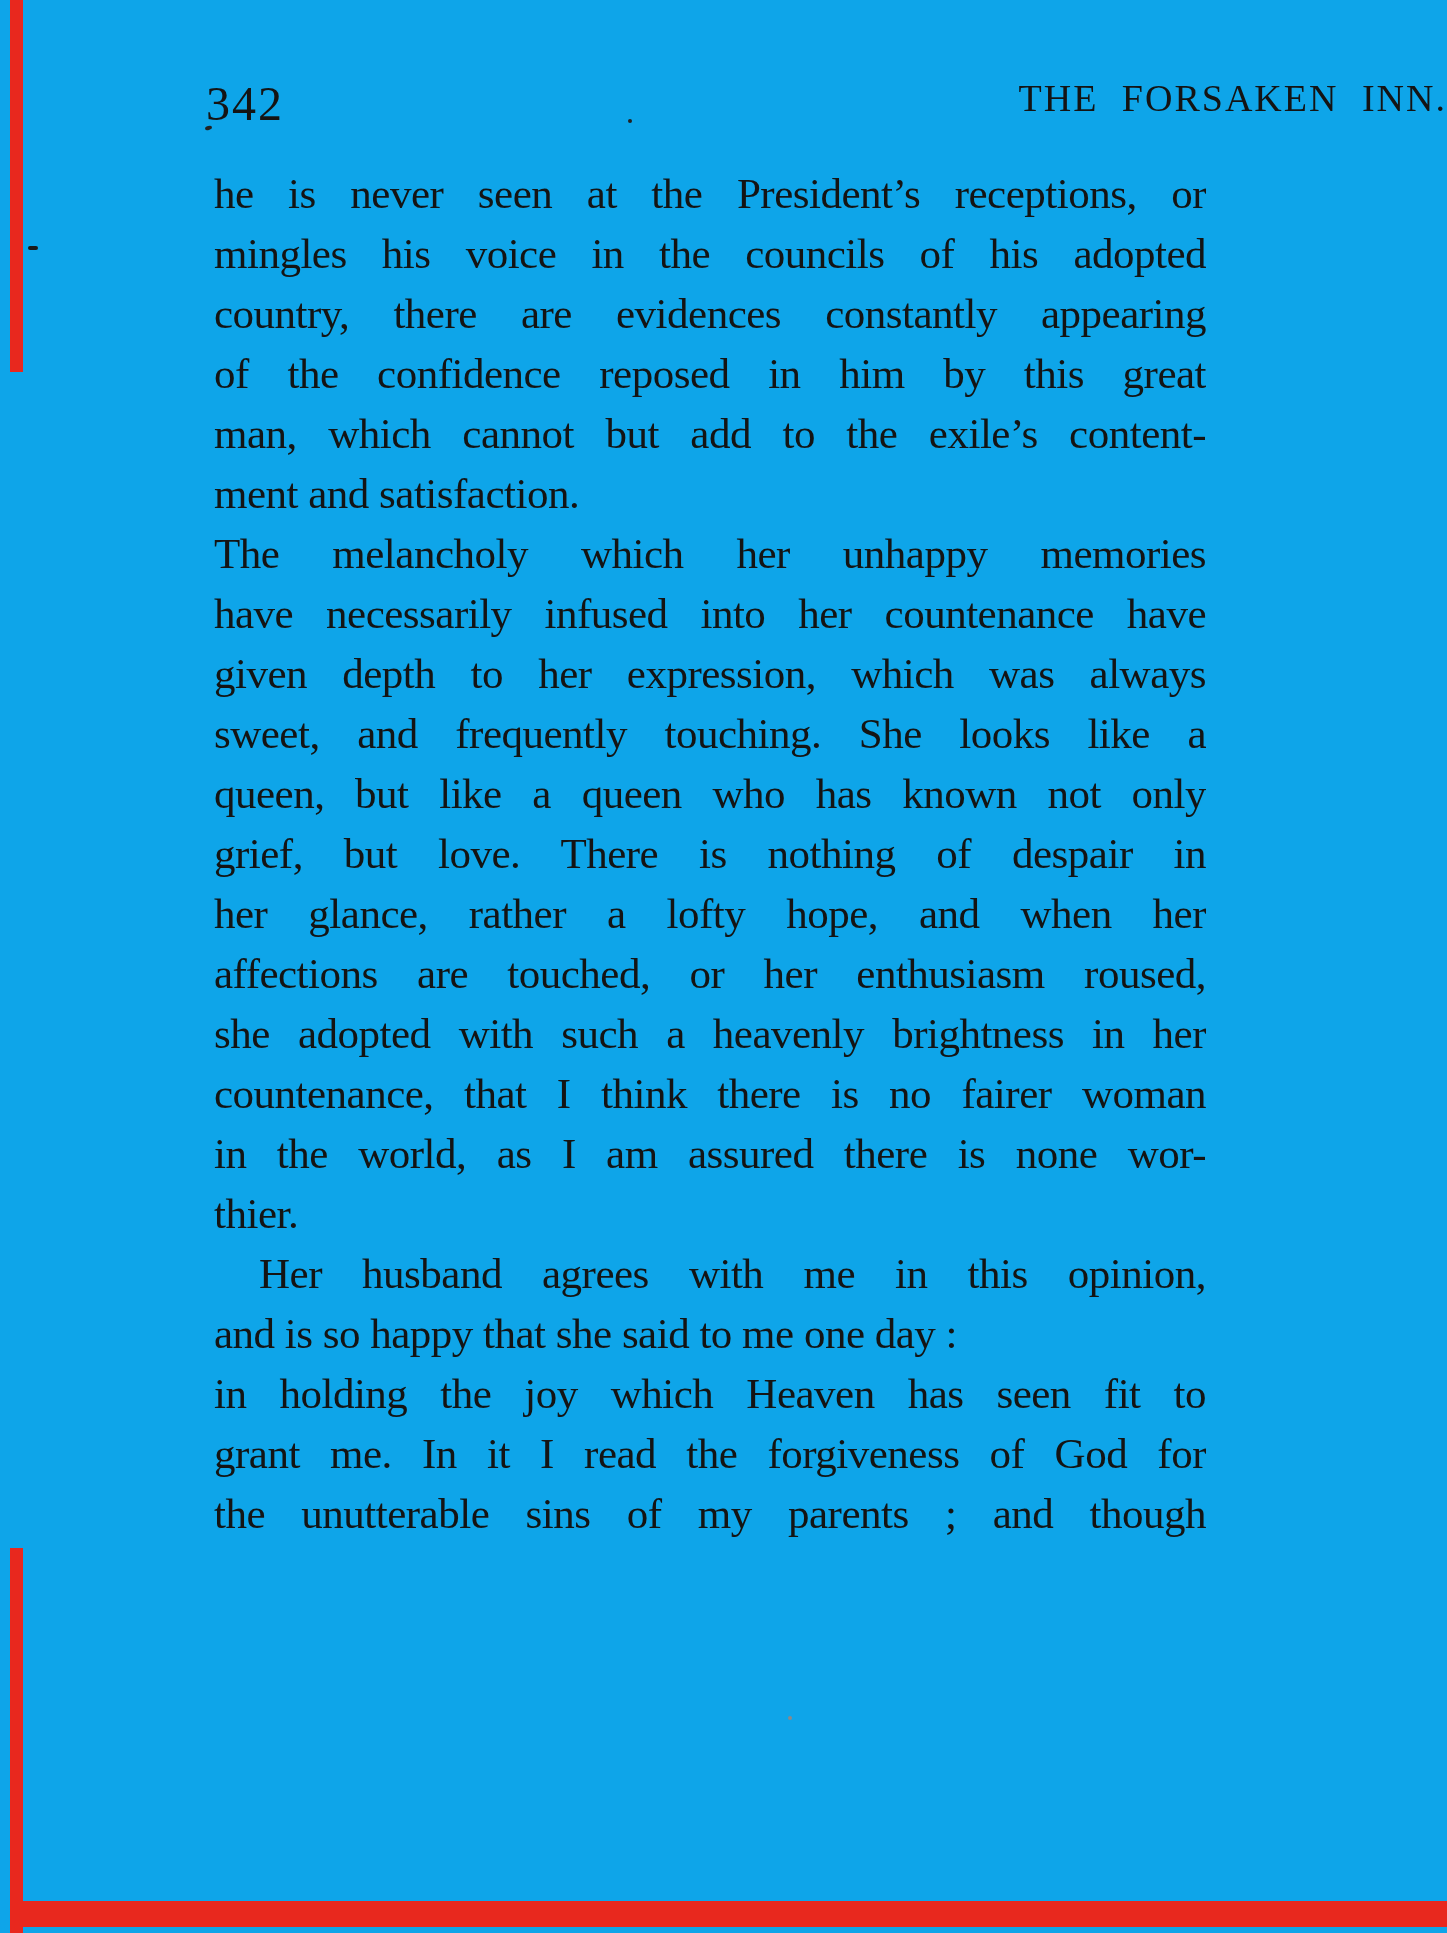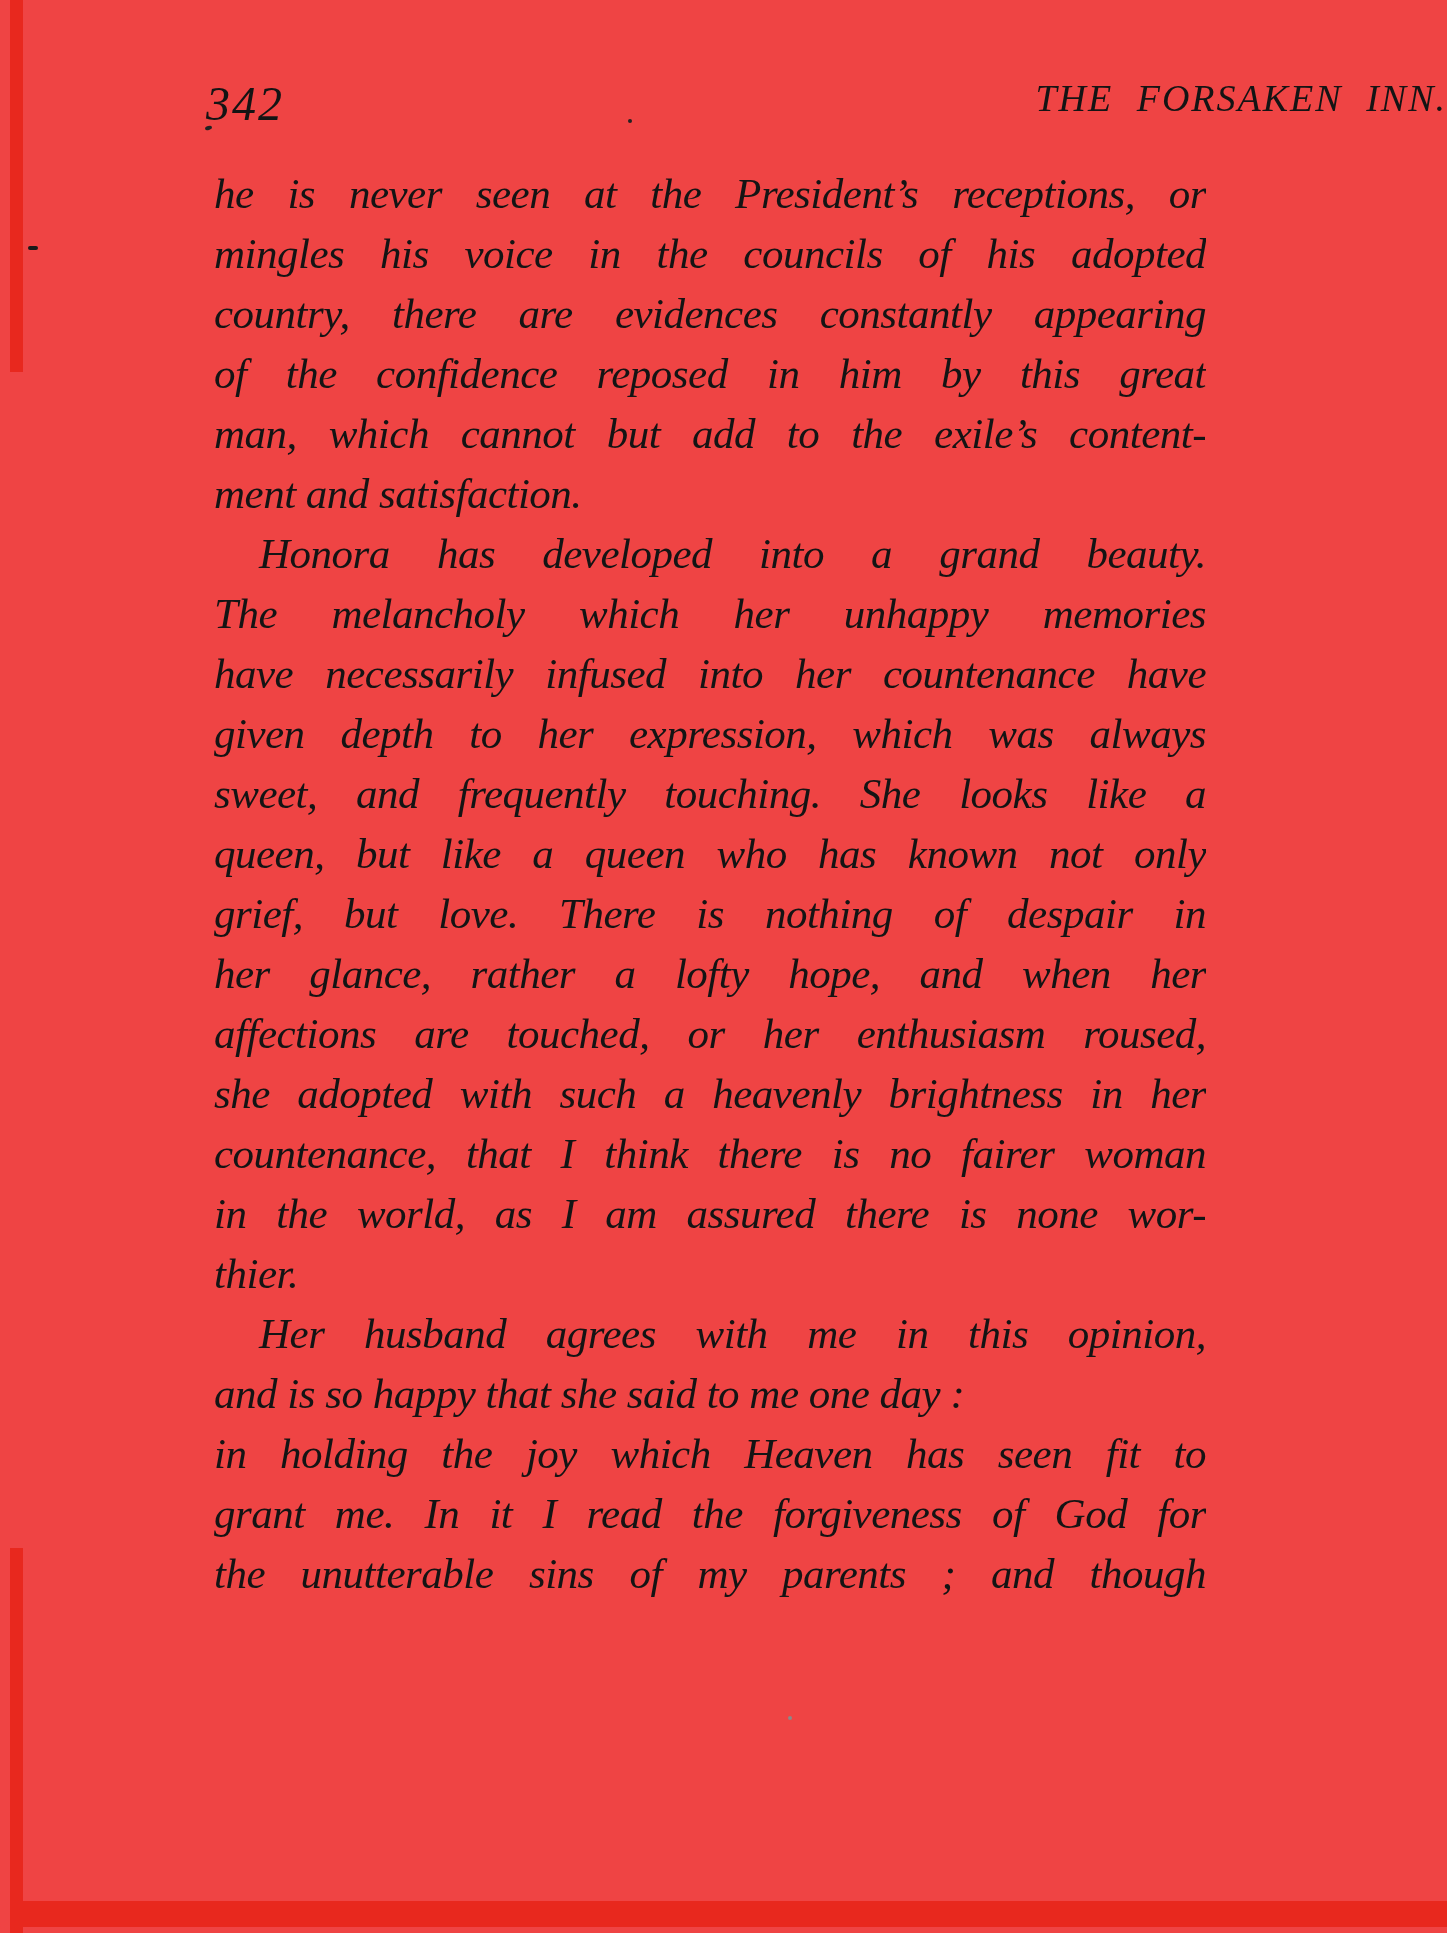--- a/index.html
+++ b/index.html
@@ -4,21 +4,21 @@
 <style>
   html,body{margin:0;padding:0;}
   body{
     width:1447px;height:1933px;
     background:#ffffff;
     font-family:"Liberation Serif","DejaVu Serif",serif;
     color:#141414;
     position:relative;
     overflow:hidden;
   }
-  .sheet{position:absolute;inset:0;background:#ef4444;font-style:italic;}
+  .sheet{position:absolute;inset:0;background:#0ea5e9;}
   
   .strip{position:absolute;background:#e8281e;}
   .strip-left-top{left:10px;top:0;width:13px;height:372px;}
   .strip-left-bottom{left:10px;top:1548px;width:13px;height:385px;}
   .strip-bottom{left:10px;top:1901px;width:1437px;height:26px;}
   
   .pagenum{
     position:absolute;left:206px;top:80px;
     font-size:48px;line-height:1;letter-spacing:2px;
     font-weight:normal;
@@ -65,21 +65,20 @@
   <div class="pagenum">342</div>
   <div class="header">THE FORSAKEN INN.</div>
 
   <div class="text" id="textblock">
       <div class="line">he is never seen at the President’s receptions, or</div>
       <div class="line">mingles his voice in the councils of his adopted</div>
       <div class="line">country, there are evidences constantly appearing</div>
       <div class="line">of the confidence reposed in him by this great</div>
       <div class="line">man, which cannot but add to the exile’s content-</div>
       <div class="line end">ment and satisfaction.</div>
-      <div class="line indent">Honora has developed into a grand beauty.</div>
       <div class="line">The melancholy which her unhappy memories</div>
       <div class="line">have necessarily infused into her countenance have</div>
       <div class="line">given depth to her expression, which was always</div>
       <div class="line">sweet, and frequently touching.  She looks like a</div>
       <div class="line">queen, but like a queen who has known not only</div>
       <div class="line">grief, but love.  There is nothing of despair in</div>
       <div class="line">her glance, rather a lofty hope, and when her</div>
       <div class="line">affections are touched, or her enthusiasm roused,</div>
       <div class="line">she adopted with such a heavenly brightness in her</div>
       <div class="line">countenance, that I think there is no fairer woman</div>

